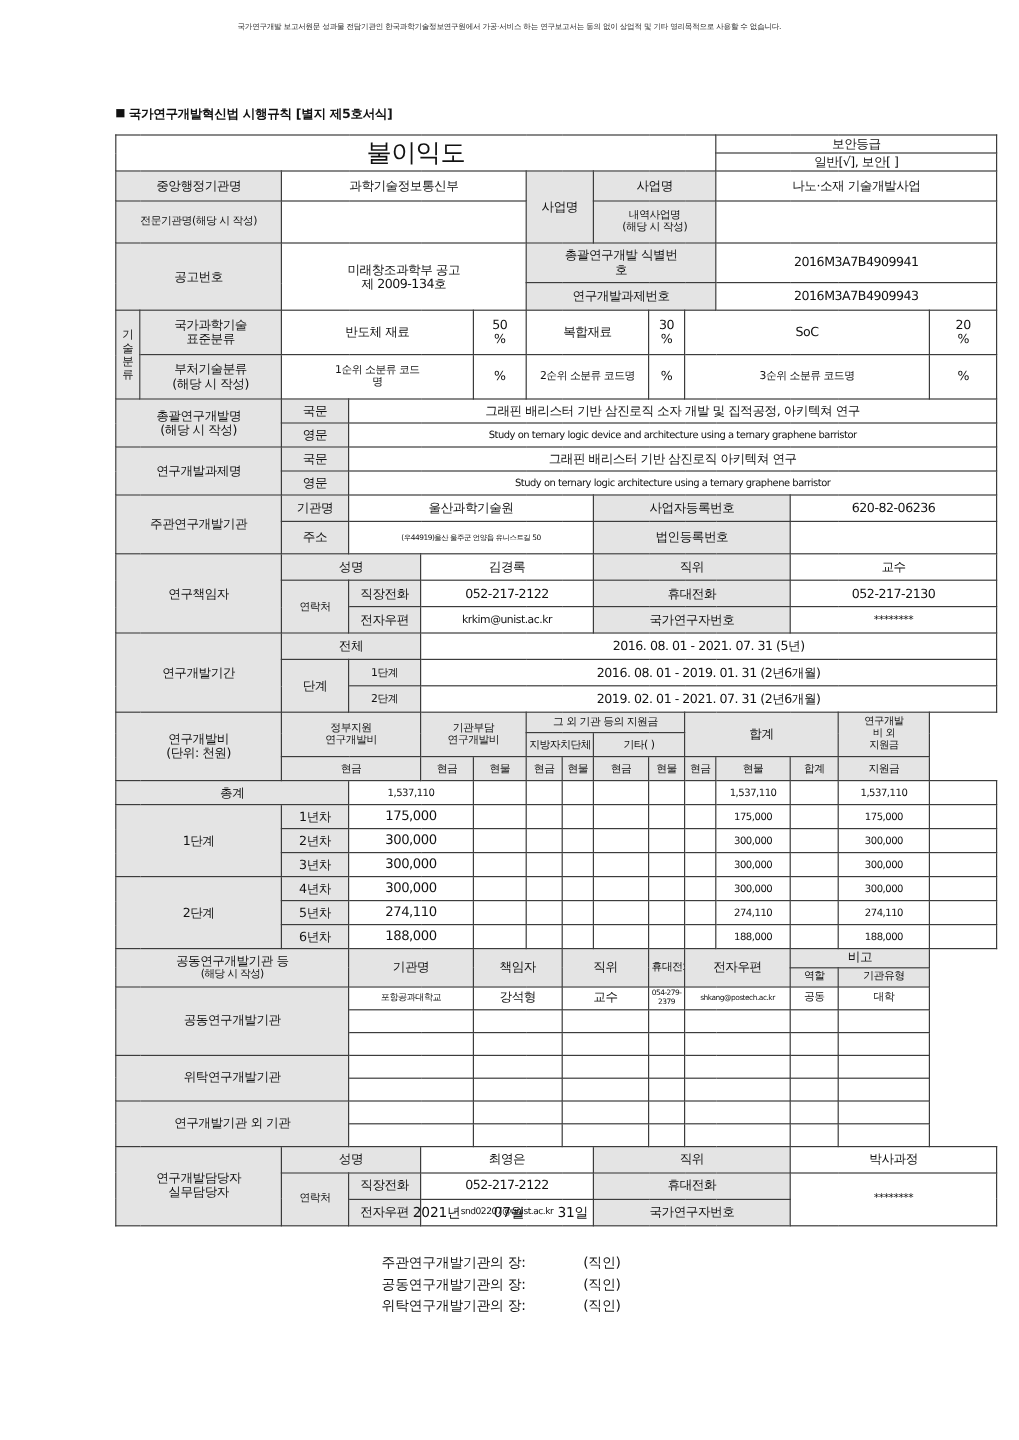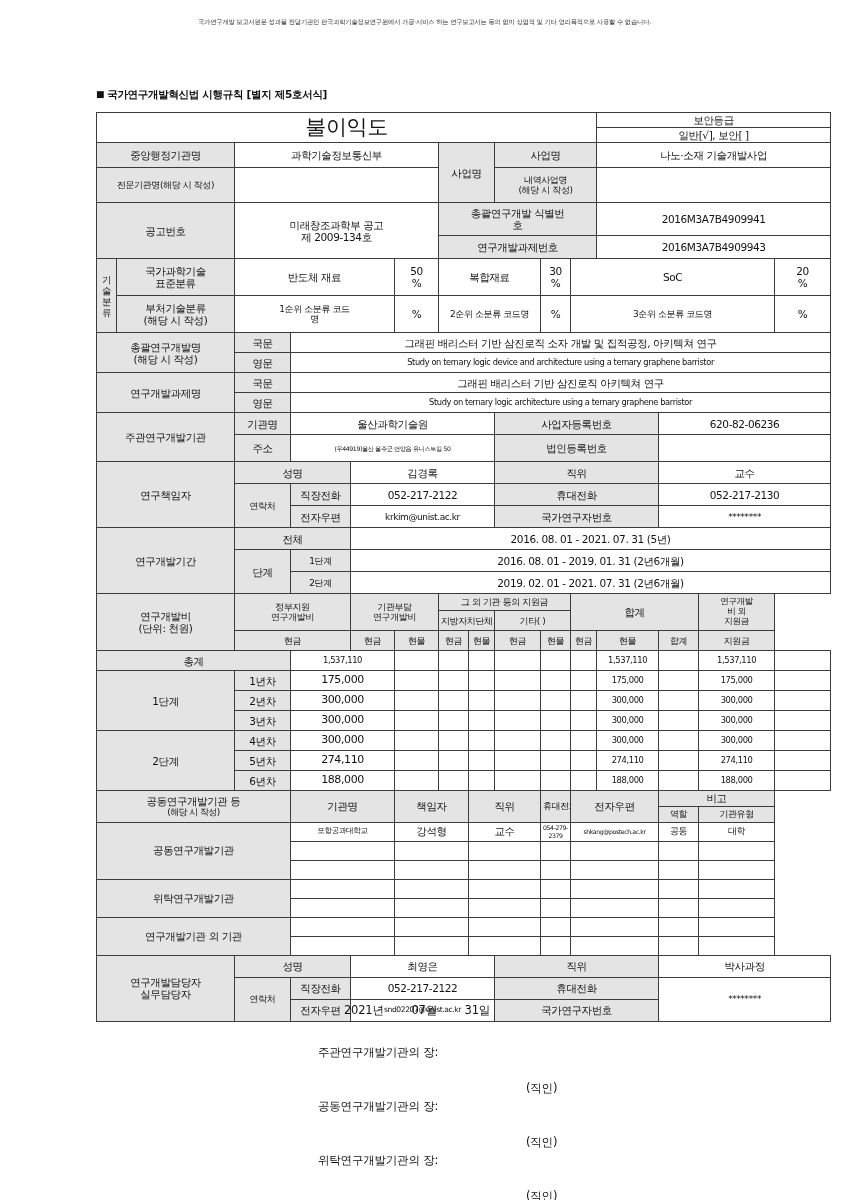--- a/index.html
+++ b/index.html
@@ -133,24 +133,23 @@
     padding-left: 222px;
     white-space: pre;
   }
   .siglist {
     margin-top: 27px;
     padding-left: 222px;
   }
   .sigrow {
     display: flex;
     margin-bottom: 3px;
-    gap: 40px;
   }
   .sigrow .lbl { width: 168px; }
-  .sigrow .seal { width: 80px; margin-top: 36px; }
+  .sigrow .seal { width: 80px; }
 
   
   .recipient {
     position: absolute;
     top: 1149px;
     left: 96px;
     width: 620px;
     border-bottom: 1.6px solid #333;
     padding-bottom: 3px;
   }

